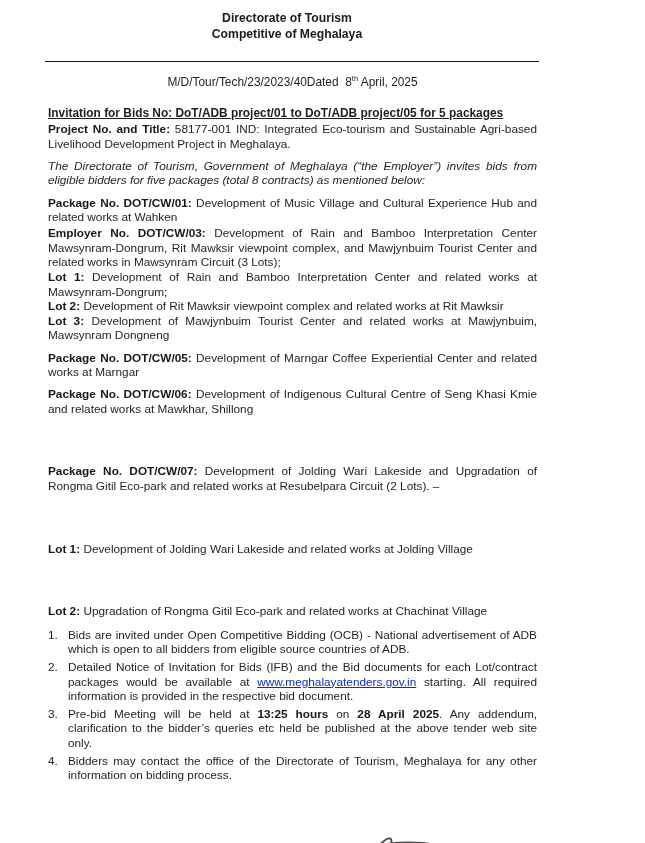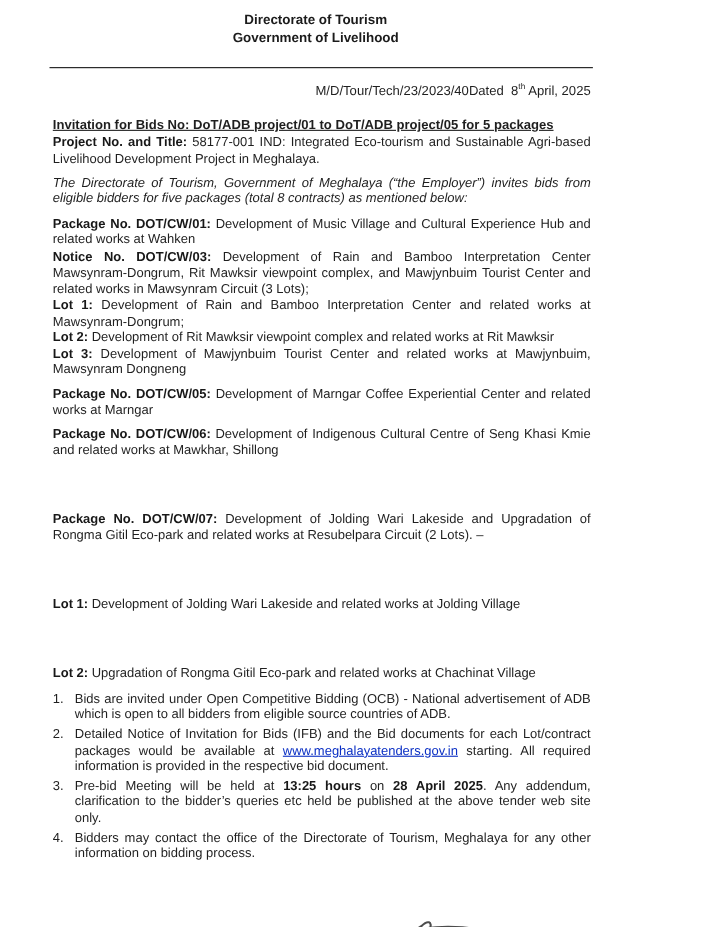--- a/index.html
+++ b/index.html
@@ -6,21 +6,21 @@
   body{
     width:645px;height:843px;background:#ffffff;overflow:hidden;
     font-family:"Liberation Sans","DejaVu Sans",sans-serif;
     color:#1f1f1f;font-size:11.8px;line-height:14.6px;
     -webkit-font-smoothing:antialiased;
   }
   .page{width:574px;height:843px;position:relative;}
   .doc-header{padding-top:10px;text-align:center;font-weight:bold;font-size:12.2px;line-height:16px;color:#1b1b1b;}
   .rule{border:none;border-top:1.6px solid #161616;margin:19px 35px 0 45px;}
   .content{margin:0 37px 0 48px;}
-  .ref-row{display:flex;justify-content:flex-end;margin-top:13px;font-size:11.9px;}
+  .ref-row{display:flex;justify-content:center;margin-top:13px;font-size:11.9px;}
   .ref-row sup{font-size:7.5px;line-height:0;}
   .doc-title{text-align:left;font-weight:bold;text-decoration:underline;margin-top:16px;font-size:11.9px;}
   .para{margin:0 0 7.5px 0;text-align:justify;}
   .first{margin-top:2px;}
   .tight{margin-bottom:1.5px;}
   .gap8{margin-bottom:8px;margin-top:48px;}
   .italic{font-style:italic;}
   b{font-weight:bold;color:#181818;}
   .num-list{margin-top:9px;}
   .list-row{display:flex;margin-bottom:3px;}
@@ -31,21 +31,21 @@
   .sig-svg{display:block;margin-bottom:-16px;}
   .sig-text{font-family:"Liberation Serif","DejaVu Serif",serif;font-size:20px;line-height:15.5px;color:#4d7c0f;padding-left:36px;letter-spacing:.3px;font-weight:bold;}
 </style>
 </head>
 <body>
 
 <div class="page">
 
   <div class="doc-header">
     <div>Directorate of Tourism</div>
-    <div>Government of Livelihood</div>
+    <div>Competitive of Meghalaya</div>
   </div>
 
   <hr class="rule">
 
   <div class="content">
 
     <div class="ref-row">
       <span>M/D/Tour/Tech/23/2023/40</span>
       <span><span>Dated</span>&nbsp; <span>8</span><sup>th</sup><span> April, 2025</span></span>
     </div>
@@ -56,21 +56,21 @@
       <b>Project No. and Title:</b><span> 58177-001 IND: Integrated Eco-tourism and Sustainable Agri-based Livelihood Development Project in Meghalaya.</span>
     </p>
 
     <p class="para italic">The Directorate of Tourism, Government of Meghalaya (“the Employer”) invites bids from eligible bidders for five packages (total 8 contracts) as mentioned below:</p>
 
     <p class="para tight">
       <b>Package No. DOT/CW/01:</b><span> Development of Music Village and Cultural Experience Hub and related works at Wahken</span>
     </p>
 
     <div class="para">
-      <div><b>Notice No. DOT/CW/03:</b><span> Development of Rain and Bamboo Interpretation Center Mawsynram-Dongrum, Rit Mawksir viewpoint complex, and Mawjynbuim Tourist Center and related works in Mawsynram Circuit (3 Lots);</span></div>
+      <div><b>Employer No. DOT/CW/03:</b><span> Development of Rain and Bamboo Interpretation Center Mawsynram-Dongrum, Rit Mawksir viewpoint complex, and Mawjynbuim Tourist Center and related works in Mawsynram Circuit (3 Lots);</span></div>
       <div><b>Lot 1:</b><span> Development of Rain and Bamboo Interpretation Center and related works at Mawsynram-Dongrum;</span></div>
       <div><b>Lot 2:</b><span> Development of Rit Mawksir viewpoint complex and related works at Rit Mawksir</span></div>
       <div><b>Lot 3:</b><span> Development of Mawjynbuim Tourist Center and related works at Mawjynbuim, Mawsynram Dongneng</span></div>
     </div>
 
     <p class="para">
       <b>Package No. DOT/CW/05:</b><span> Development of Marngar Coffee Experiential Center and related works at Marngar</span>
     </p>
 
     <p class="para">

